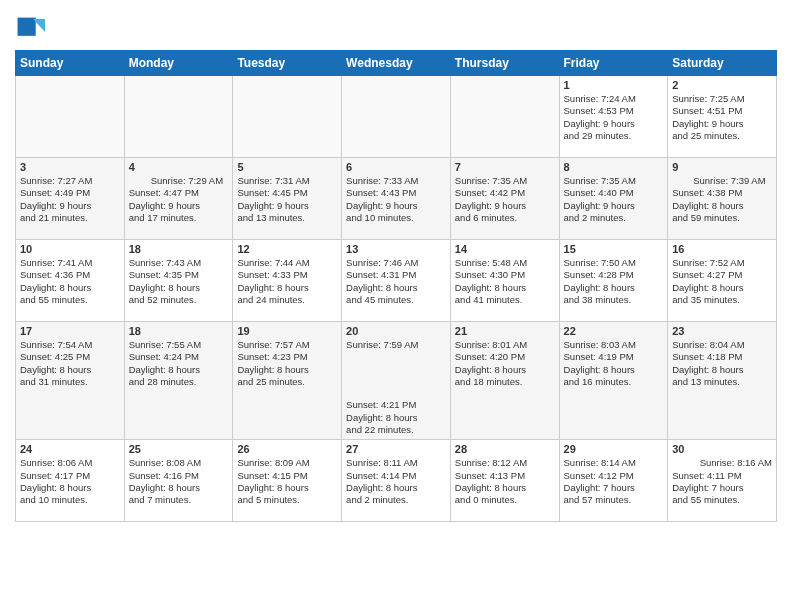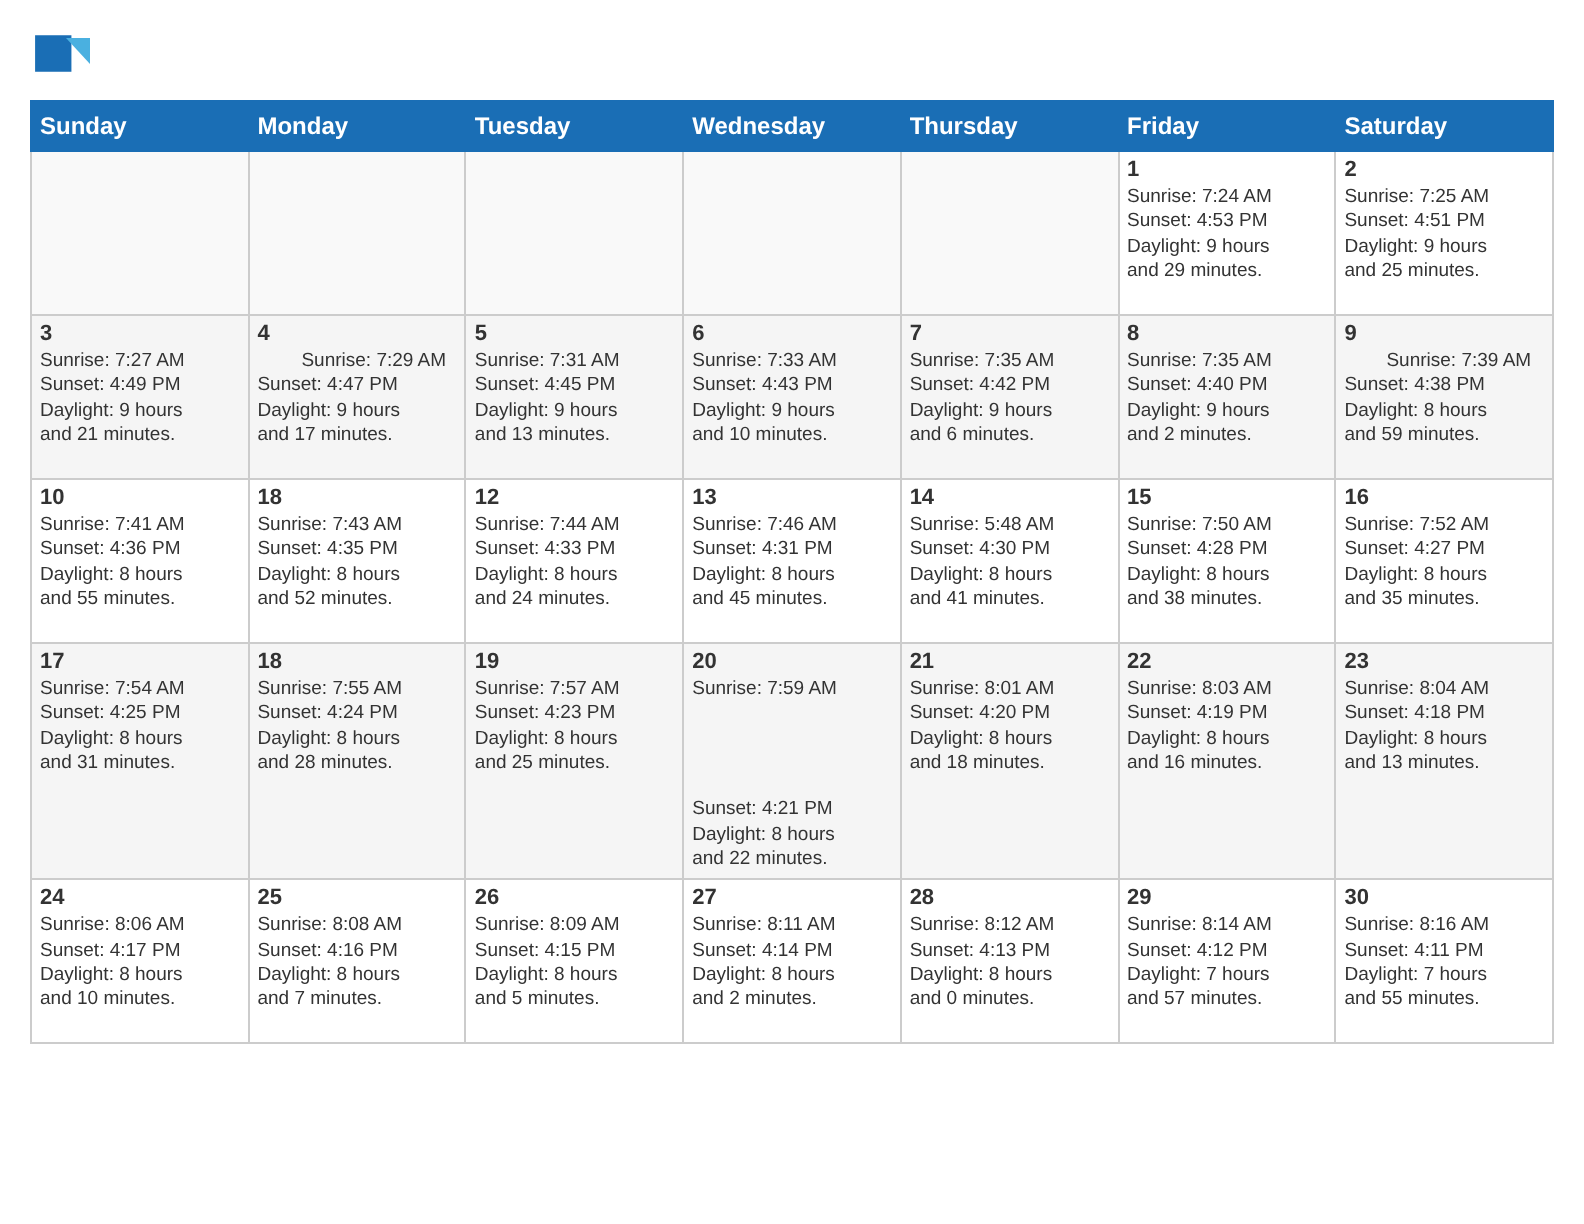--- a/index.html
+++ b/index.html
@@ -331,21 +331,21 @@
           </td>
           <td>
             <span class="day-number">29</span>
             <span style="display: block; line-height: 1.3;">Sunrise: 8:14 AM</span>
             <span style="display: block; line-height: 1.3;">Sunset: 4:12 PM</span>
             <span style="display: block; line-height: 1.3;">Daylight: 7 hours</span>
             <span style="display: block; line-height: 1.3;">and 57 minutes.</span>
           </td>
           <td>
             <span class="day-number">30</span>
-            <span style="display: block; line-height: 1.3;">Sunrise: 8:16 AM</span>
+            <span style="display: block; line-height: 1.3; text-align: right;">Sunrise: 8:16 AM</span>
             <span style="display: block; line-height: 1.3;">Sunset: 4:11 PM</span>
             <span style="display: block; line-height: 1.3;">Daylight: 7 hours</span>
             <span style="display: block; line-height: 1.3;">and 55 minutes.</span>
           </td>
         </tr>
       </tbody>
   </table>
 </div>
 
 </body></html>

